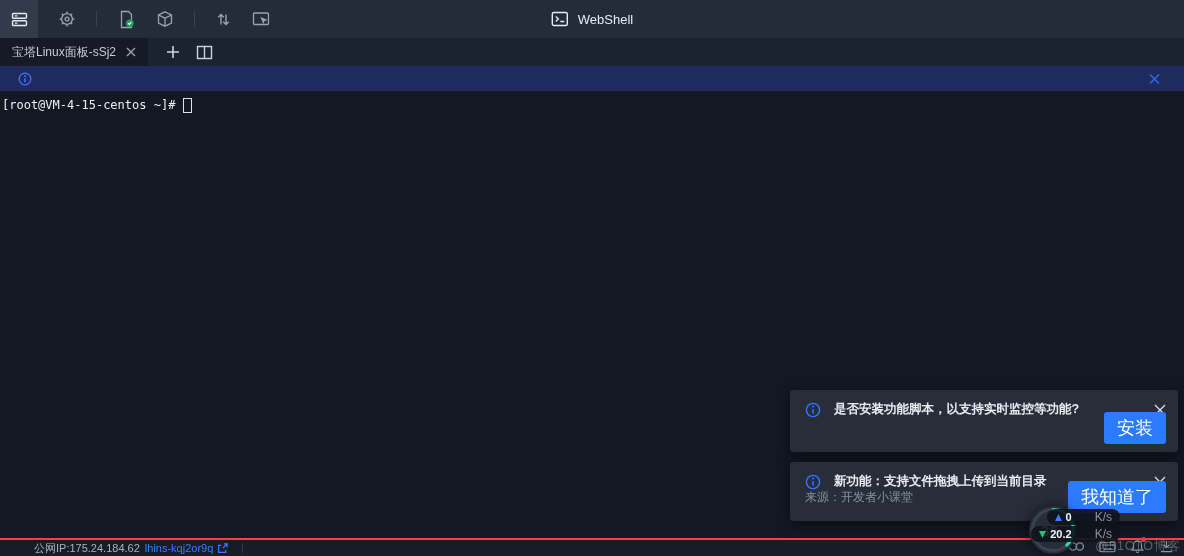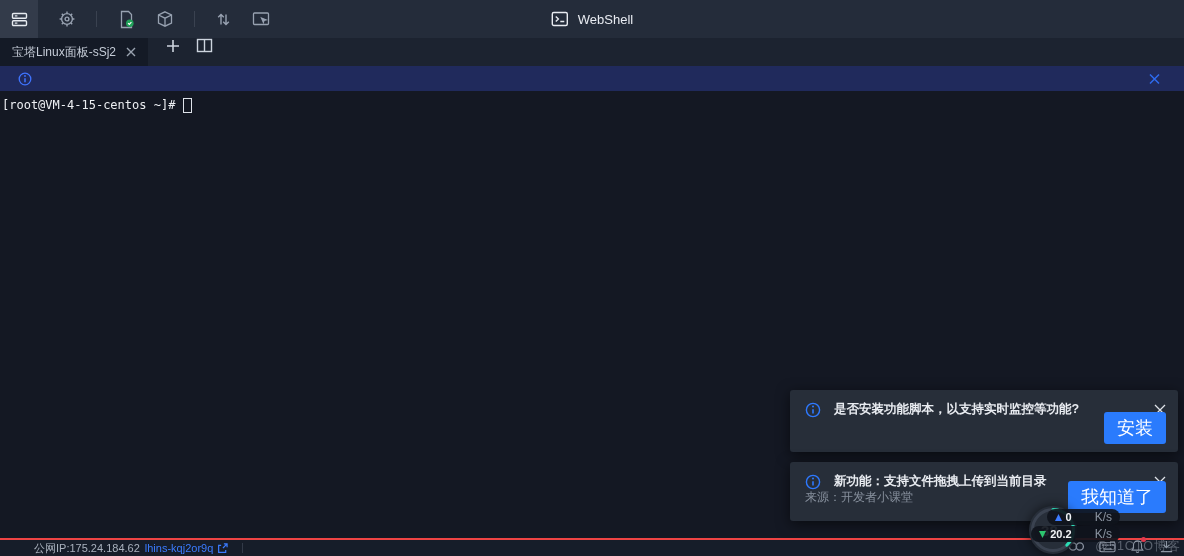--- a/index.html
+++ b/index.html
@@ -9,21 +9,21 @@
   
   .topbar { position:absolute; left:0; top:0; width:100%; height:38px; background:#242c3a; display:flex; align-items:center; }
   .topbar .cell-first { width:38px; height:38px; background:#333b4a; display:flex; align-items:center; justify-content:center; }
   .tb-icon { color:#98a2b1; display:flex; align-items:center; justify-content:center; cursor:pointer; }
   .cell-first .tb-icon { color:#e7ebf1; }
   .tb-group { display:flex; align-items:center; gap:20px; margin-left:20px; }
   .tb-sep { width:1px; height:16px; background:#3a4250; }
   .tb-title { position:absolute; left:50%; top:0; height:38px; transform:translateX(-50%); display:flex; align-items:center; gap:9px; color:#e8ebf1; font-size:13px; }
 
   
-  .tabbar { position:absolute; left:0; top:38px; width:100%; height:28px; background:#1c2330; display:flex; align-items:flex-start; }
+  .tabbar { position:absolute; left:0; top:38px; width:100%; height:28px; background:#1c2330; display:flex; align-items:center; }
   .tab { height:28px; padding:0 12px; background:#141a26; display:flex; align-items:center; gap:10px; color:#c6cdd8; font-size:12px; cursor:pointer; }
   .tab-close { color:#9aa3b0; display:flex; cursor:pointer; }
   .tab-actions { display:flex; align-items:center; gap:16px; margin-left:18px; color:#cdd4de; }
 
   
   .banner { position:absolute; left:0; top:66px; width:100%; height:25px; background:#202a5c; display:flex; align-items:center; padding:0 14px; }
   .banner-info { color:#3f74ff; display:flex; margin-left:4px; }
   .banner-text { color:#dfe5f7; font-size:12px; margin-left:13px; }
   .banner-close { position:absolute; right:24px; top:50%; transform:translateY(-50%); color:#2e6bef; display:flex; cursor:pointer; }
 

